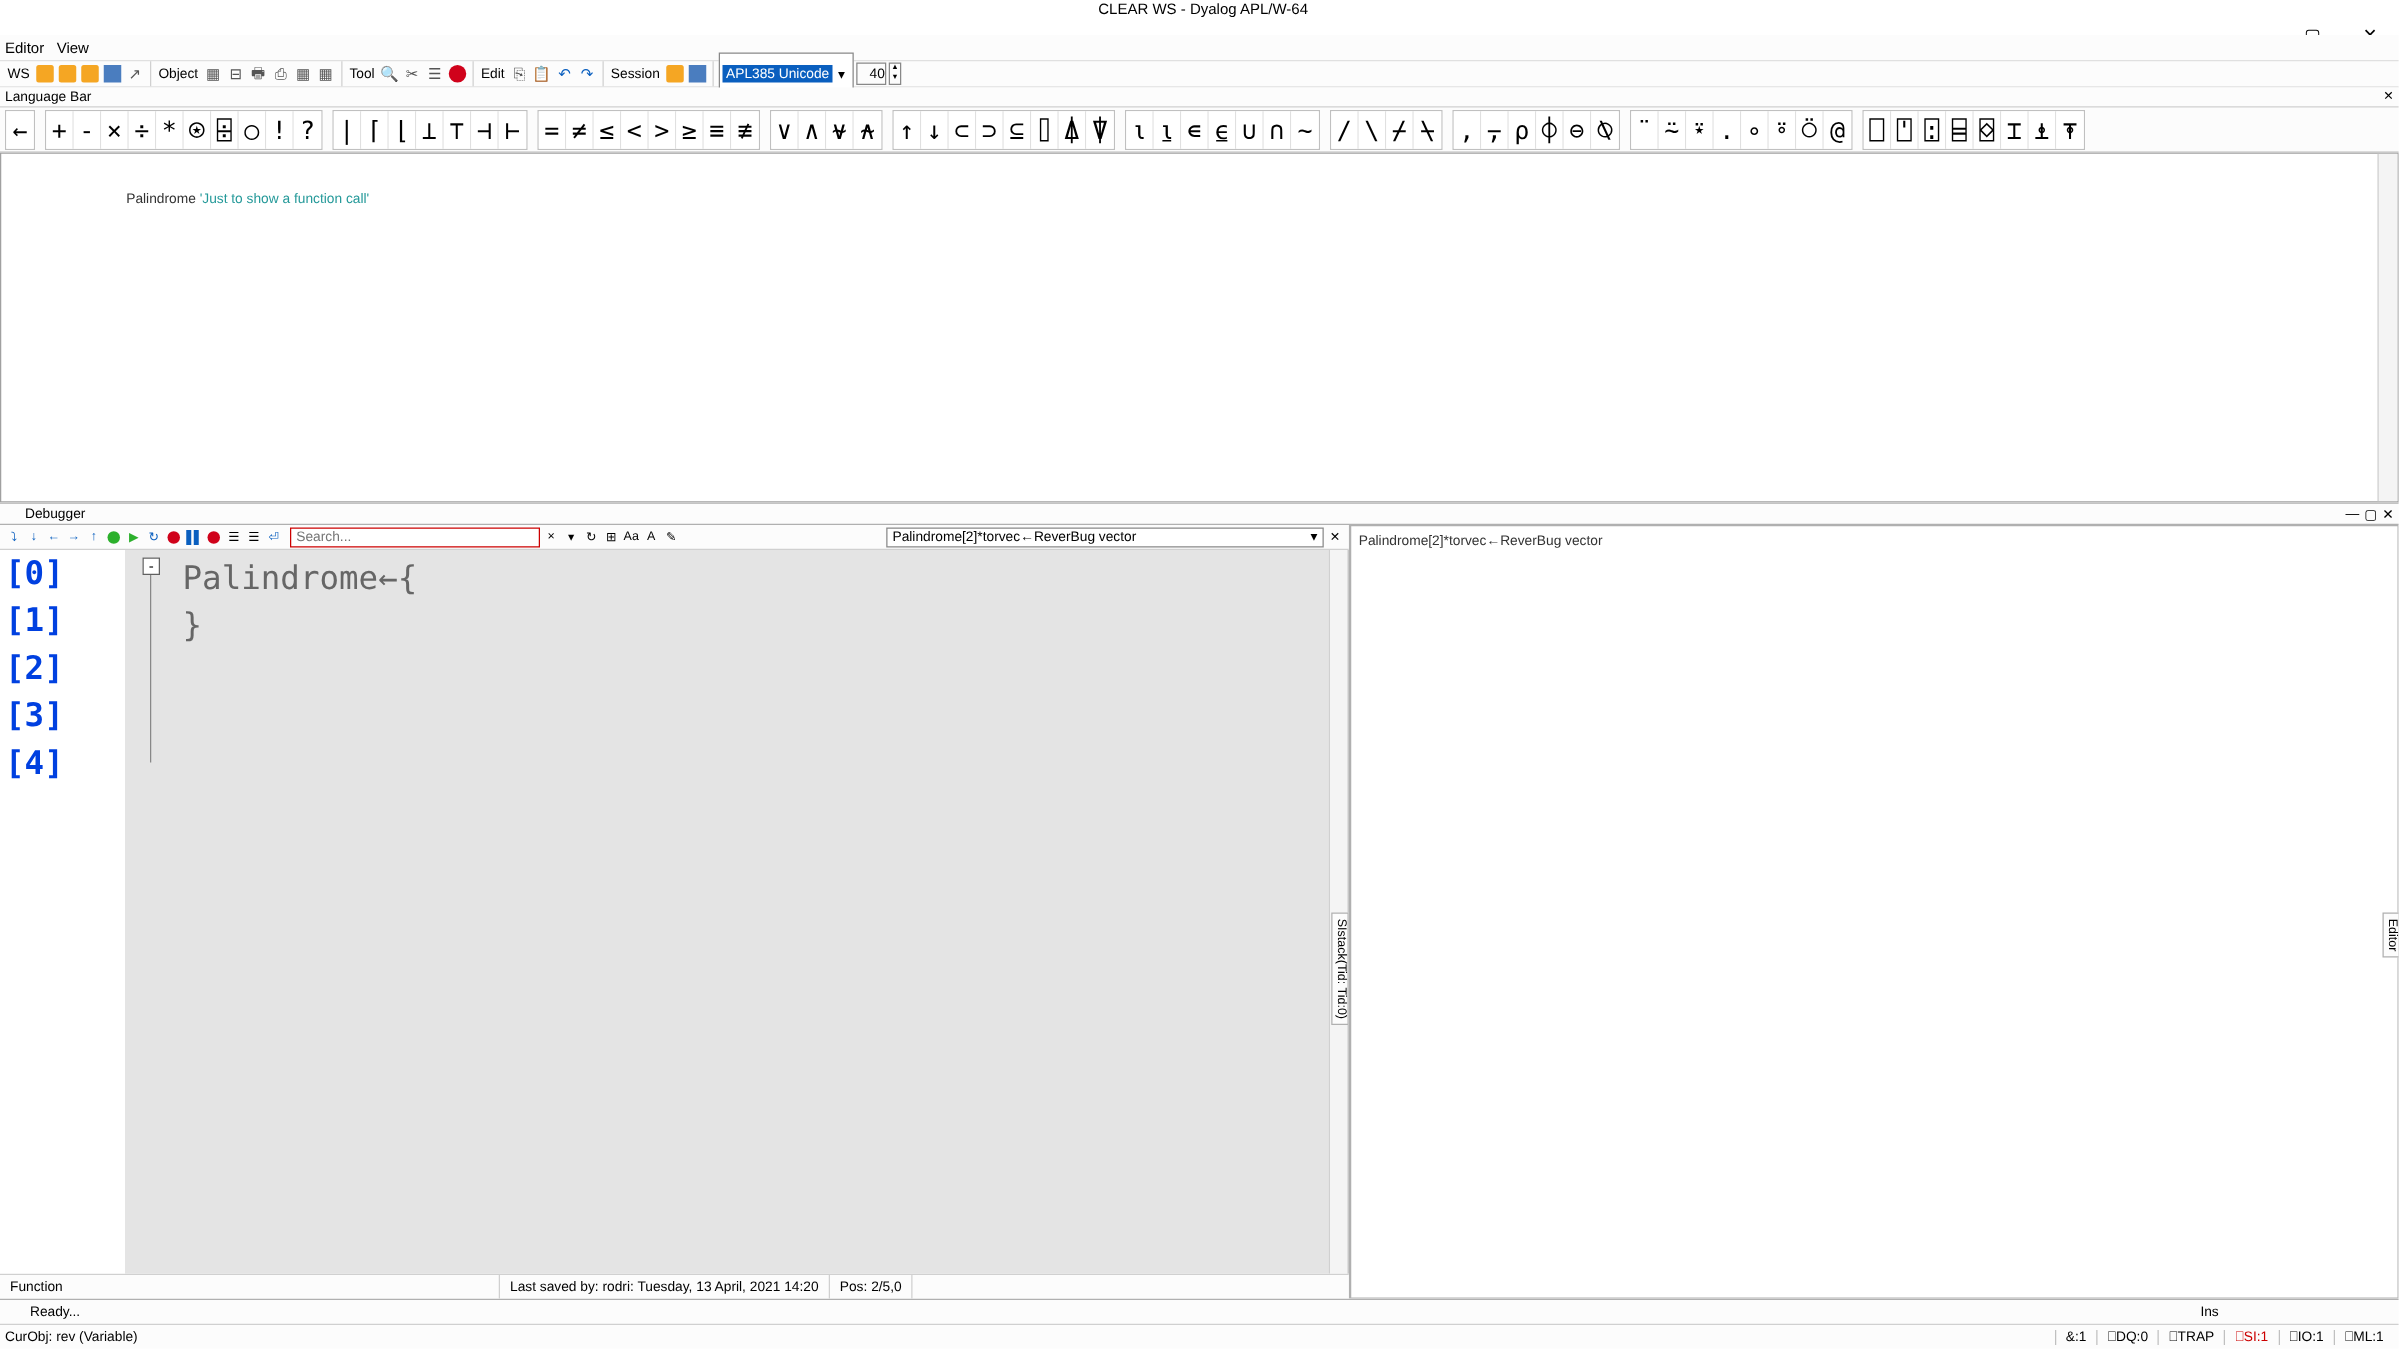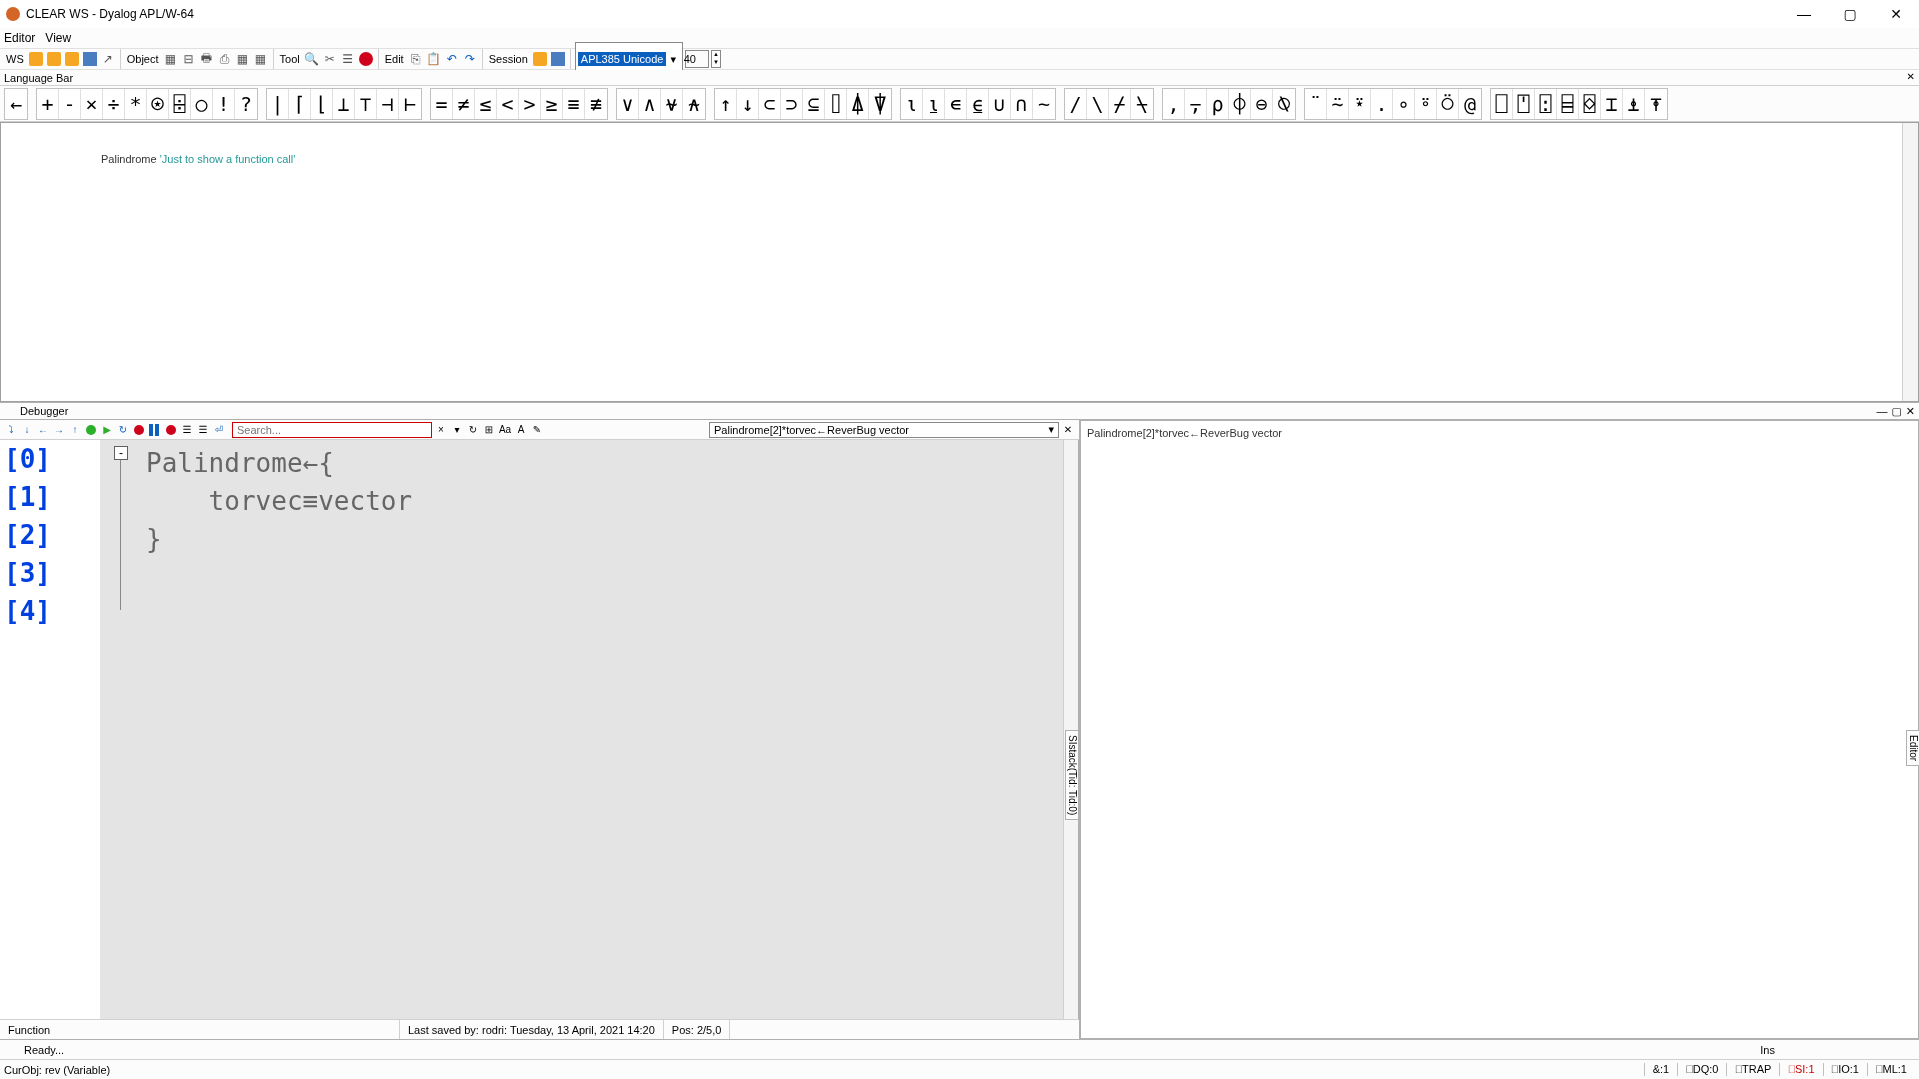--- a/index.html
+++ b/index.html
@@ -1,37 +1,37 @@
 <!DOCTYPE html>
 <html><head>
 <meta charset="utf-8">
 <style>
   * { margin:0; padding:0; box-sizing:border-box; font-family:"Segoe UI",Tahoma,sans-serif; font-size:11px; }
   body { width:1919px; height:1079px; background:#fff; overflow:hidden; display:flex; flex-direction:column; }
   
-  .titlebar { height:28px; background:#fff; display:flex; align-items:center; padding-left:6px; border-bottom:0; }
+  .titlebar { height:28px; background:#fff; display:flex; align-items:center; padding-left:6px; border-bottom:0;flex-direction:column; }
   .titlebar .icon { width:14px; height:14px; background:#d36627; border-radius:50%; margin-right:6px; }
   .titlebar .title { font-size:12px; color:#000; }
   .winctl { margin-left:auto; display:flex; }
   .winctl div { width:46px; height:28px; display:flex; align-items:center; justify-content:center; font-size:14px; }
   
   .menubar { height:20px; background:#fcfcfc; display:flex; align-items:center; padding-left:4px; gap:10px; }
   .menubar span { font-size:12px; color:#000; }
   
   .toolbar { height:22px; background:#fcfcfc; border-top:1px solid #e0e0e0; border-bottom:1px solid #e0e0e0; display:flex; align-items:center; padding:0 4px; gap:2px; }
   .tgrp { display:flex; align-items:center; gap:2px; border-right:1px solid #d0d0d0; padding-right:4px; margin-right:2px; height:20px; }
   .tlbl { font-size:11px; color:#000; padding:0 2px; }
   .tbtn { width:16px; height:16px; display:flex; align-items:center; justify-content:center; font-size:12px; color:#555; }
   .tico-orange { width:14px; height:14px; background:#f5a623; border-radius:2px; }
   .tico-blue { width:14px; height:14px; background:#4a7dbf; }
   .tico-red { width:14px; height:14px; background:#d0021b; border-radius:50%; }
   .fontsel { height:30px; border:1px solid #888; background:#fff; display:flex; align-items:center; padding:16px 2px; }
   .fontsel .fontname { background:#0a5fbf; color:#fff; padding:1px 3px; font-size:11px; }
   .fontsel .drop { padding:0 4px; }
-  .numbox { width:24px; height:18px; border:1px solid #888; display:flex; align-items:center; justify-content:flex-end; padding-right:12px; font-size:11px; }
+  .numbox { width:24px; height:18px; border:1px solid #888; display:flex; align-items:center; justify-content:flex-end; padding-right:0; font-size:11px; }
   .spin { width:10px; height:18px; border:1px solid #888; display:flex; flex-direction:column; }
   .spin div { flex:1; font-size:6px; text-align:center; line-height:7px; }
   
   .langbar-hdr { height:16px; background:#fcfcfc; border-bottom:1px solid #d0d0d0; display:flex; align-items:center; padding-left:4px; font-size:11px; position:relative; }
   .langbar-hdr .x { position:absolute; right:4px; top:1px; font-size:10px; }
   .langbar { height:36px; background:#fcfcfc; border-bottom:1px solid #d0d0d0; display:flex; align-items:center; padding:2px 4px; gap:8px; overflow:hidden; }
   .lgrp { display:flex; gap:0; border:1px solid #c0c0c0; }
   .lbtn { width:22px; height:30px; border-right:1px solid #e0e0e0; display:flex; align-items:center; justify-content:center; font-family:monospace; font-size:20px; background:#fff; }
   .lbtn:last-child { border-right:0; }
   
@@ -328,21 +328,20 @@
         <div>[0]</div>
         <div>[1]</div>
         <div>[2]</div>
         <div>[3]</div>
         <div>[4]</div>
       </div>
       <div class="code-content">
         <div class="fold">-</div>
         <div class="foldline"></div>
         <div class="cline">Palindrome←{</div>
-        <div class="cline">    torvec≡vector</div>
         <div class="cline">}</div>
         <div class="code-content-scroll-r"></div>
       </div>
       <div class="sidetab-l">SIstack(Tid: Tid:0)</div>
     </div>
 
     <div class="dbg-status">
       <div class="cell" style="width:400px">Function</div>
       <div class="cell">Last saved by: rodri: Tuesday, 13 April, 2021 14:20</div>
       <div class="cell">Pos: 2/5,0</div>

